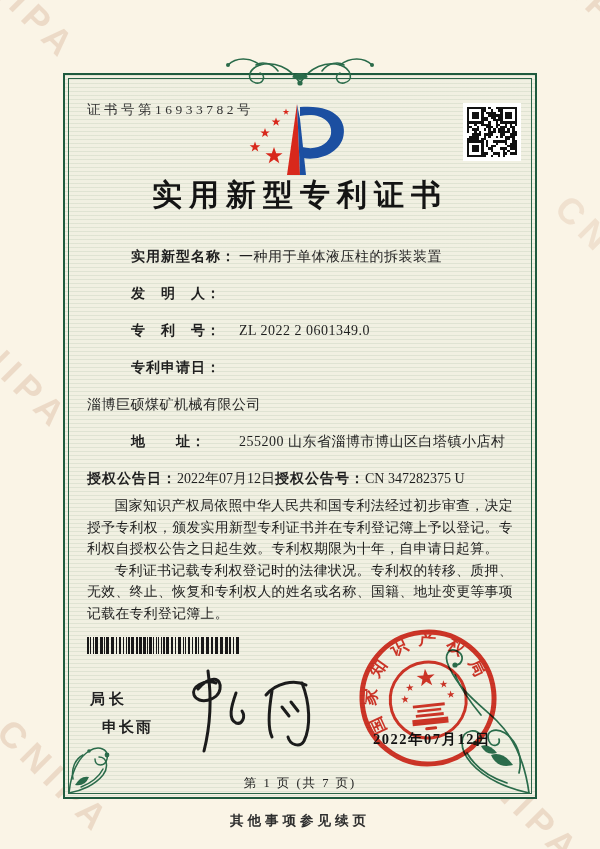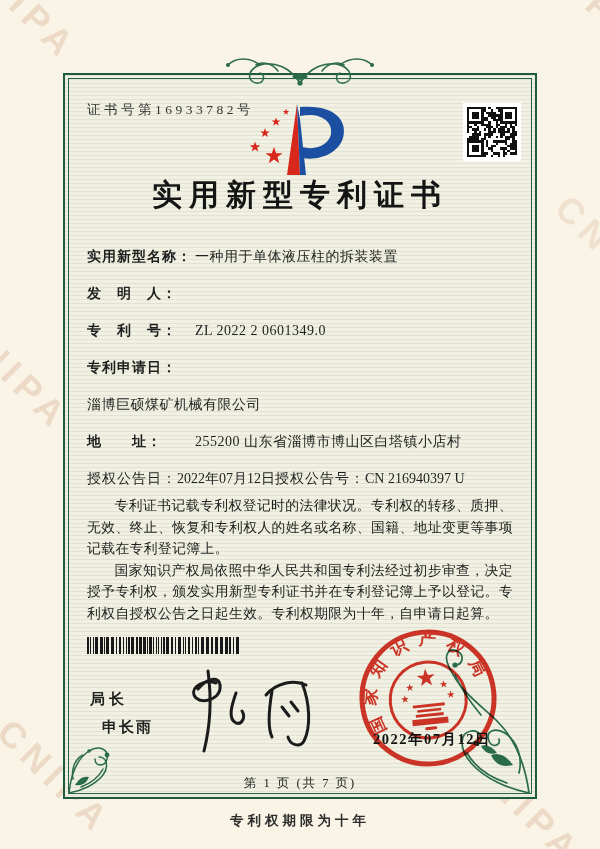--- a/index.html
+++ b/index.html
@@ -54,26 +54,26 @@
   }
   .qr-cells div{background:transparent;}
   .qr-cells div.on{background:#111;}
   .title{
     position:absolute;left:0;right:0;top:100px;text-align:center;
     font-size:30px;font-weight:bold;letter-spacing:7px;color:#141414;
   }
   
   .fields{position:absolute;left:22px;right:20px;top:170px;font-size:14px;color:#1f1f1f;}
   .field-row{display:flex;margin-bottom:14px;line-height:23px;}
-  .flabel{flex:0 0 108px;font-weight:bold;letter-spacing:1px;white-space:pre;}
+  .flabel{flex:0 0 108px;font-weight:bold;letter-spacing:1px;white-space:pre;margin-left:44px;}
   .fvalue{flex:1;letter-spacing:0.5px;}
   .grant-row{display:flex;line-height:23px;}
   .grant-row .pair{display:flex;}
   .grant-row .pair.second{}
-  .grant-row .glabel{font-weight:normal;letter-spacing:1px;white-space:pre;}
+  .grant-row .glabel{font-weight:bold;letter-spacing:1px;white-space:pre;}
   
   .paras{
     position:absolute;left:22px;right:22px;top:420px;
     font-size:13.8px;line-height:21.5px;text-align:justify;color:#1d1d1d;
   }
   .paras p{margin:0;text-indent:2em;letter-spacing:0.4px;}
   
   .barcode{
     position:absolute;left:22px;top:562px;width:156px;height:17px;
     display:flex;align-items:stretch;background:transparent;
@@ -649,28 +649,28 @@
       <span class="flabel">地　　址：</span>
       <span class="fvalue">255200 山东省淄博市博山区白塔镇小店村</span>
     </div>
     <div class="grant-row">
       <span class="pair">
         <span class="glabel">授权公告日：</span>
         <span>2022年07月12日</span>
       </span>
       <span class="pair second">
         <span class="glabel">授权公告号：</span>
-        <span>CN 216940397 U</span>
+        <span>CN 347282375 U</span>
       </span>
     </div>
   </div>
 
   <div class="paras">
+    <p>国家知识产权局依照中华人民共和国专利法经过初步审查，决定授予专利权，颁发实用新型专利证书并在专利登记簿上予以登记。专利权自授权公告之日起生效。专利权期限为十年，自申请日起算。</p>
     <p>专利证书记载专利权登记时的法律状况。专利权的转移、质押、无效、终止、恢复和专利权人的姓名或名称、国籍、地址变更等事项记载在专利登记簿上。</p>
-    <p>国家知识产权局依照中华人民共和国专利法经过初步审查，决定授予专利权，颁发实用新型专利证书并在专利登记簿上予以登记。专利权自授权公告之日起生效。专利权期限为十年，自申请日起算。</p>
   </div>
 
   <div class="barcode">
       <span style="width: 2px; margin-right: 1px; background: rgb(24, 24, 24);"></span>
       <span style="width: 1px; margin-right: 2px; background: rgb(24, 24, 24);"></span>
       <span style="width: 1px; margin-right: 1px; background: rgb(24, 24, 24);"></span>
       <span style="width: 3px; margin-right: 2px; background: rgb(24, 24, 24);"></span>
       <span style="width: 3px; margin-right: 1px; background: rgb(24, 24, 24);"></span>
       <span style="width: 1px; margin-right: 1px; background: rgb(24, 24, 24);"></span>
       <span style="width: 3px; margin-right: 2px; background: rgb(24, 24, 24);"></span>
@@ -751,13 +751,13 @@
         <rect x="-18" y="20.5" width="36" height="6"></rect>
         <rect x="-6" y="29" width="12" height="3" rx="1.5"></rect>
       </g>
     </g>
   </svg>
   <div class="seal-date">2022年07月12日</div>
 
   <div class="page-info">第 1 页 (共 7 页)</div>
 </div>
 
-<div class="footer-note">专利权期限为十年</div>
+<div class="footer-note">其他事项参见续页</div>
 
 </body></html>

